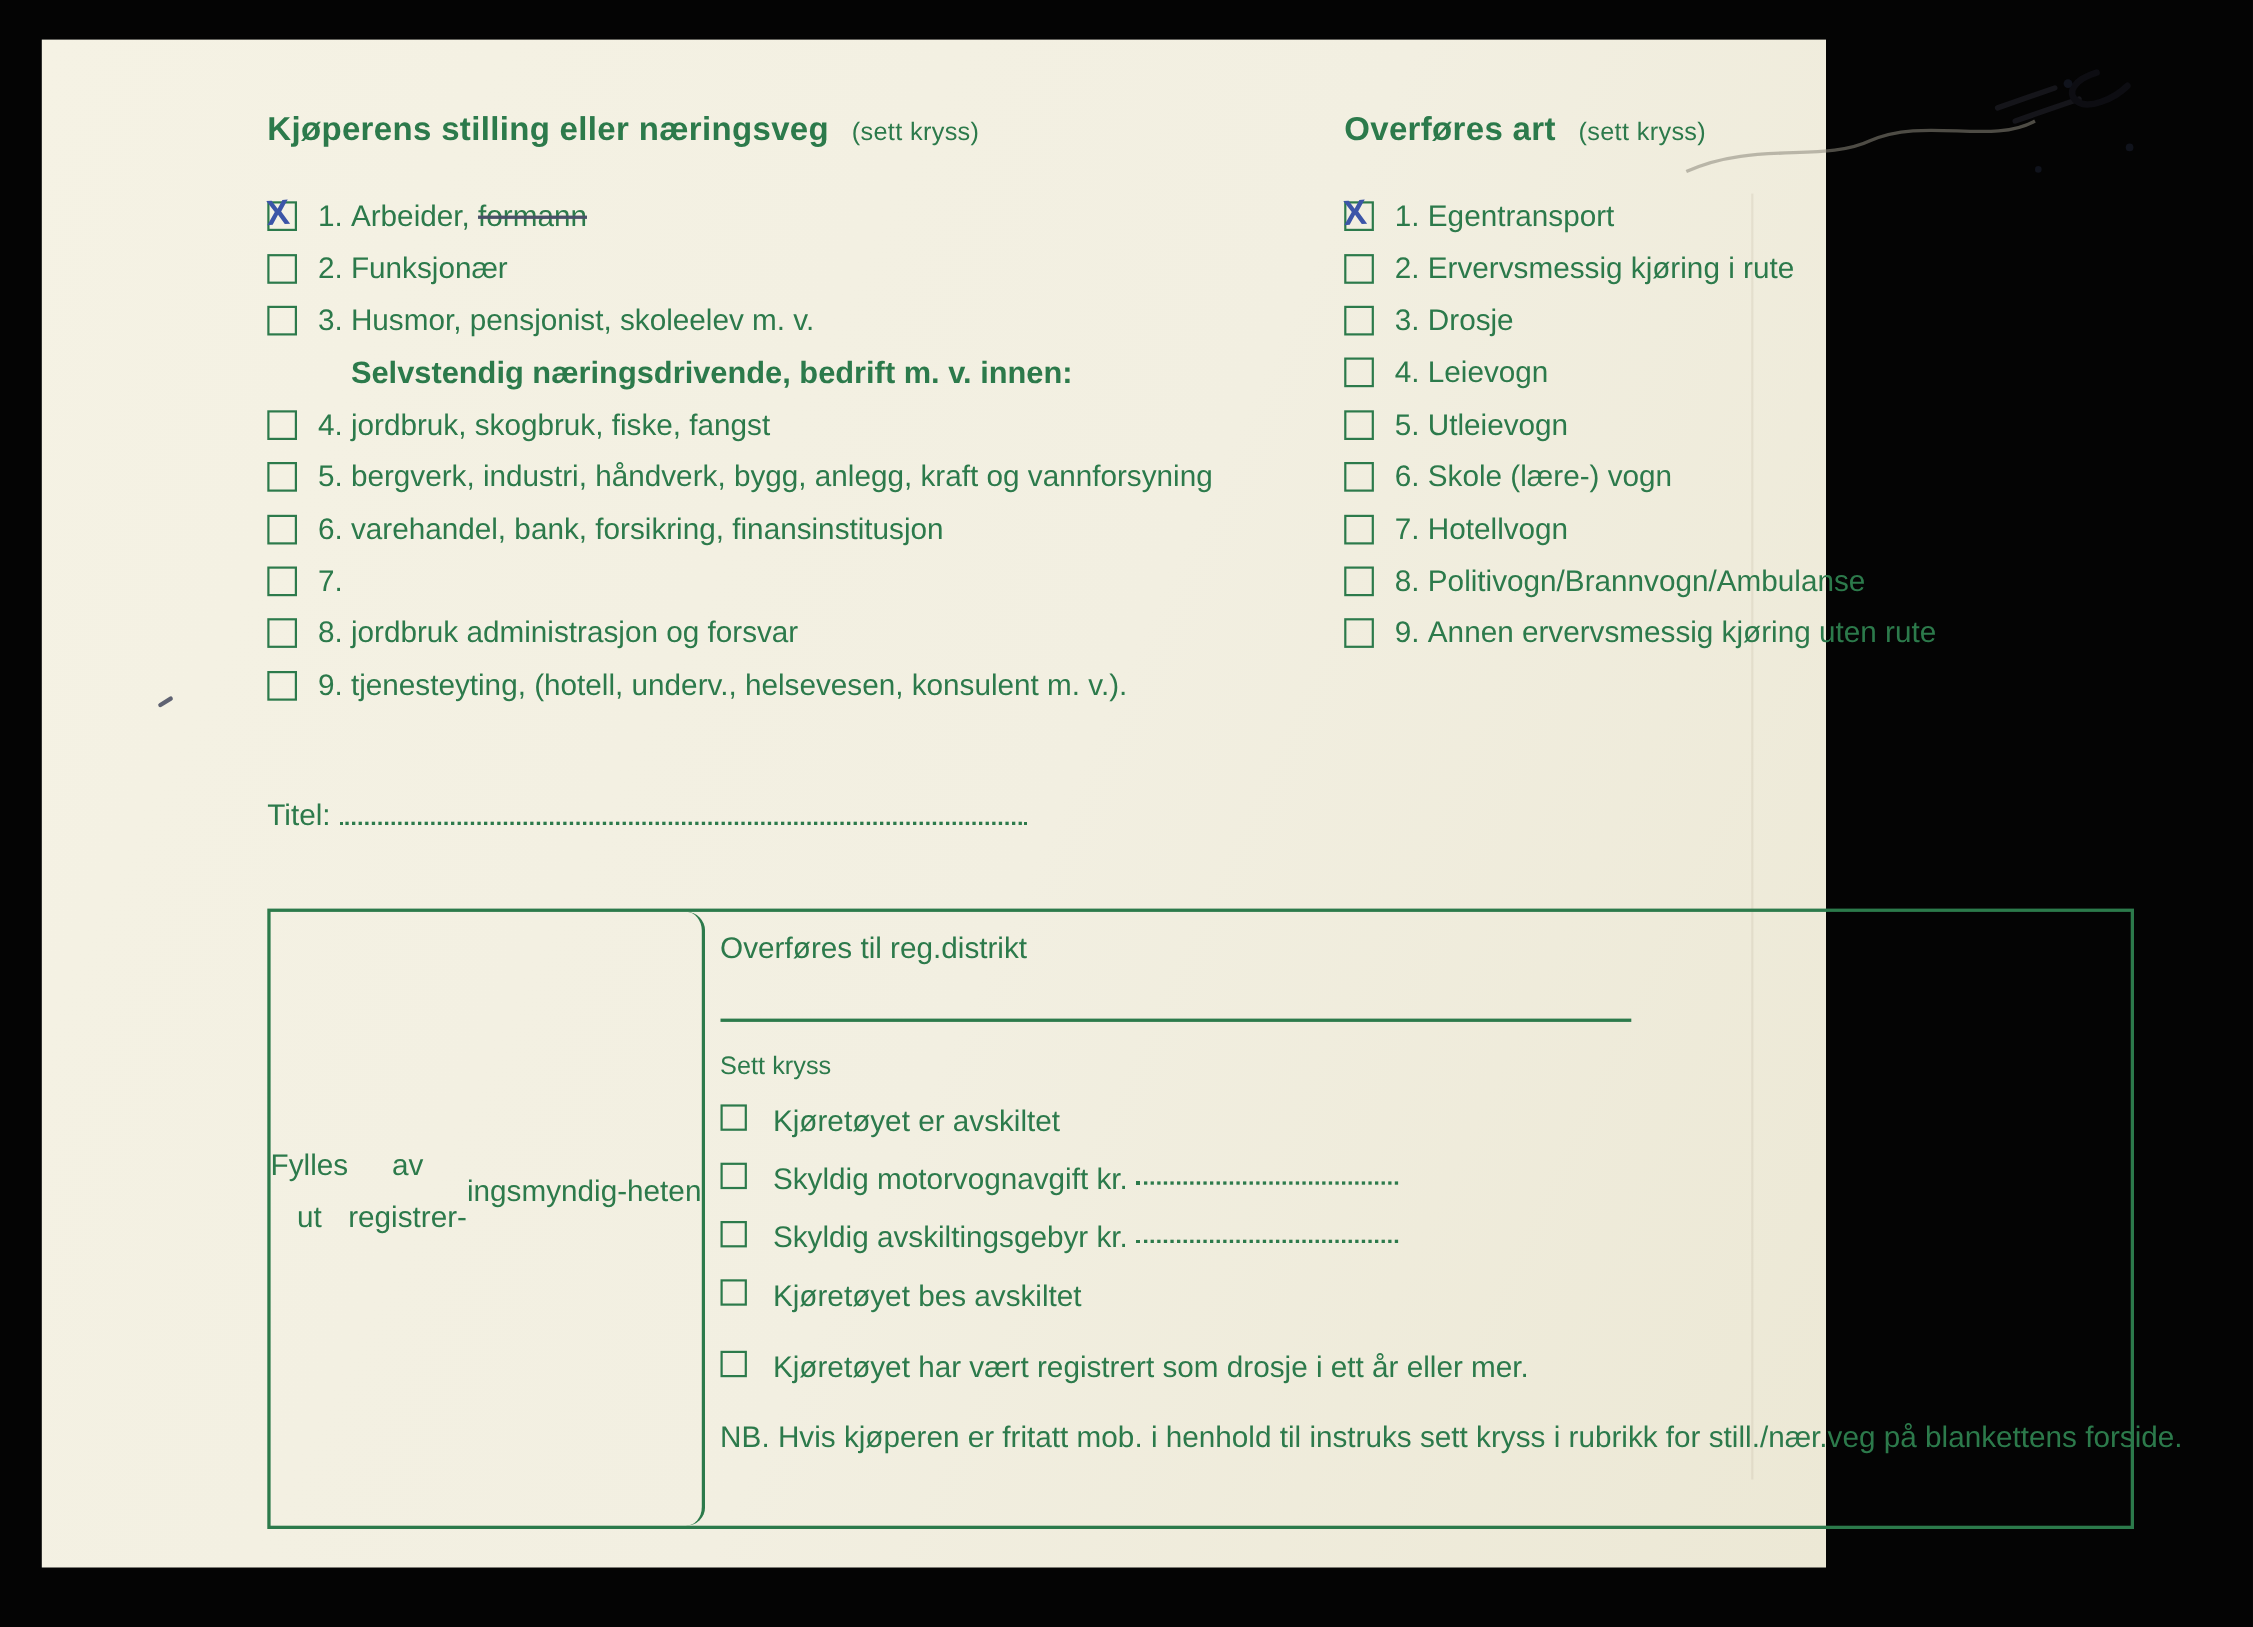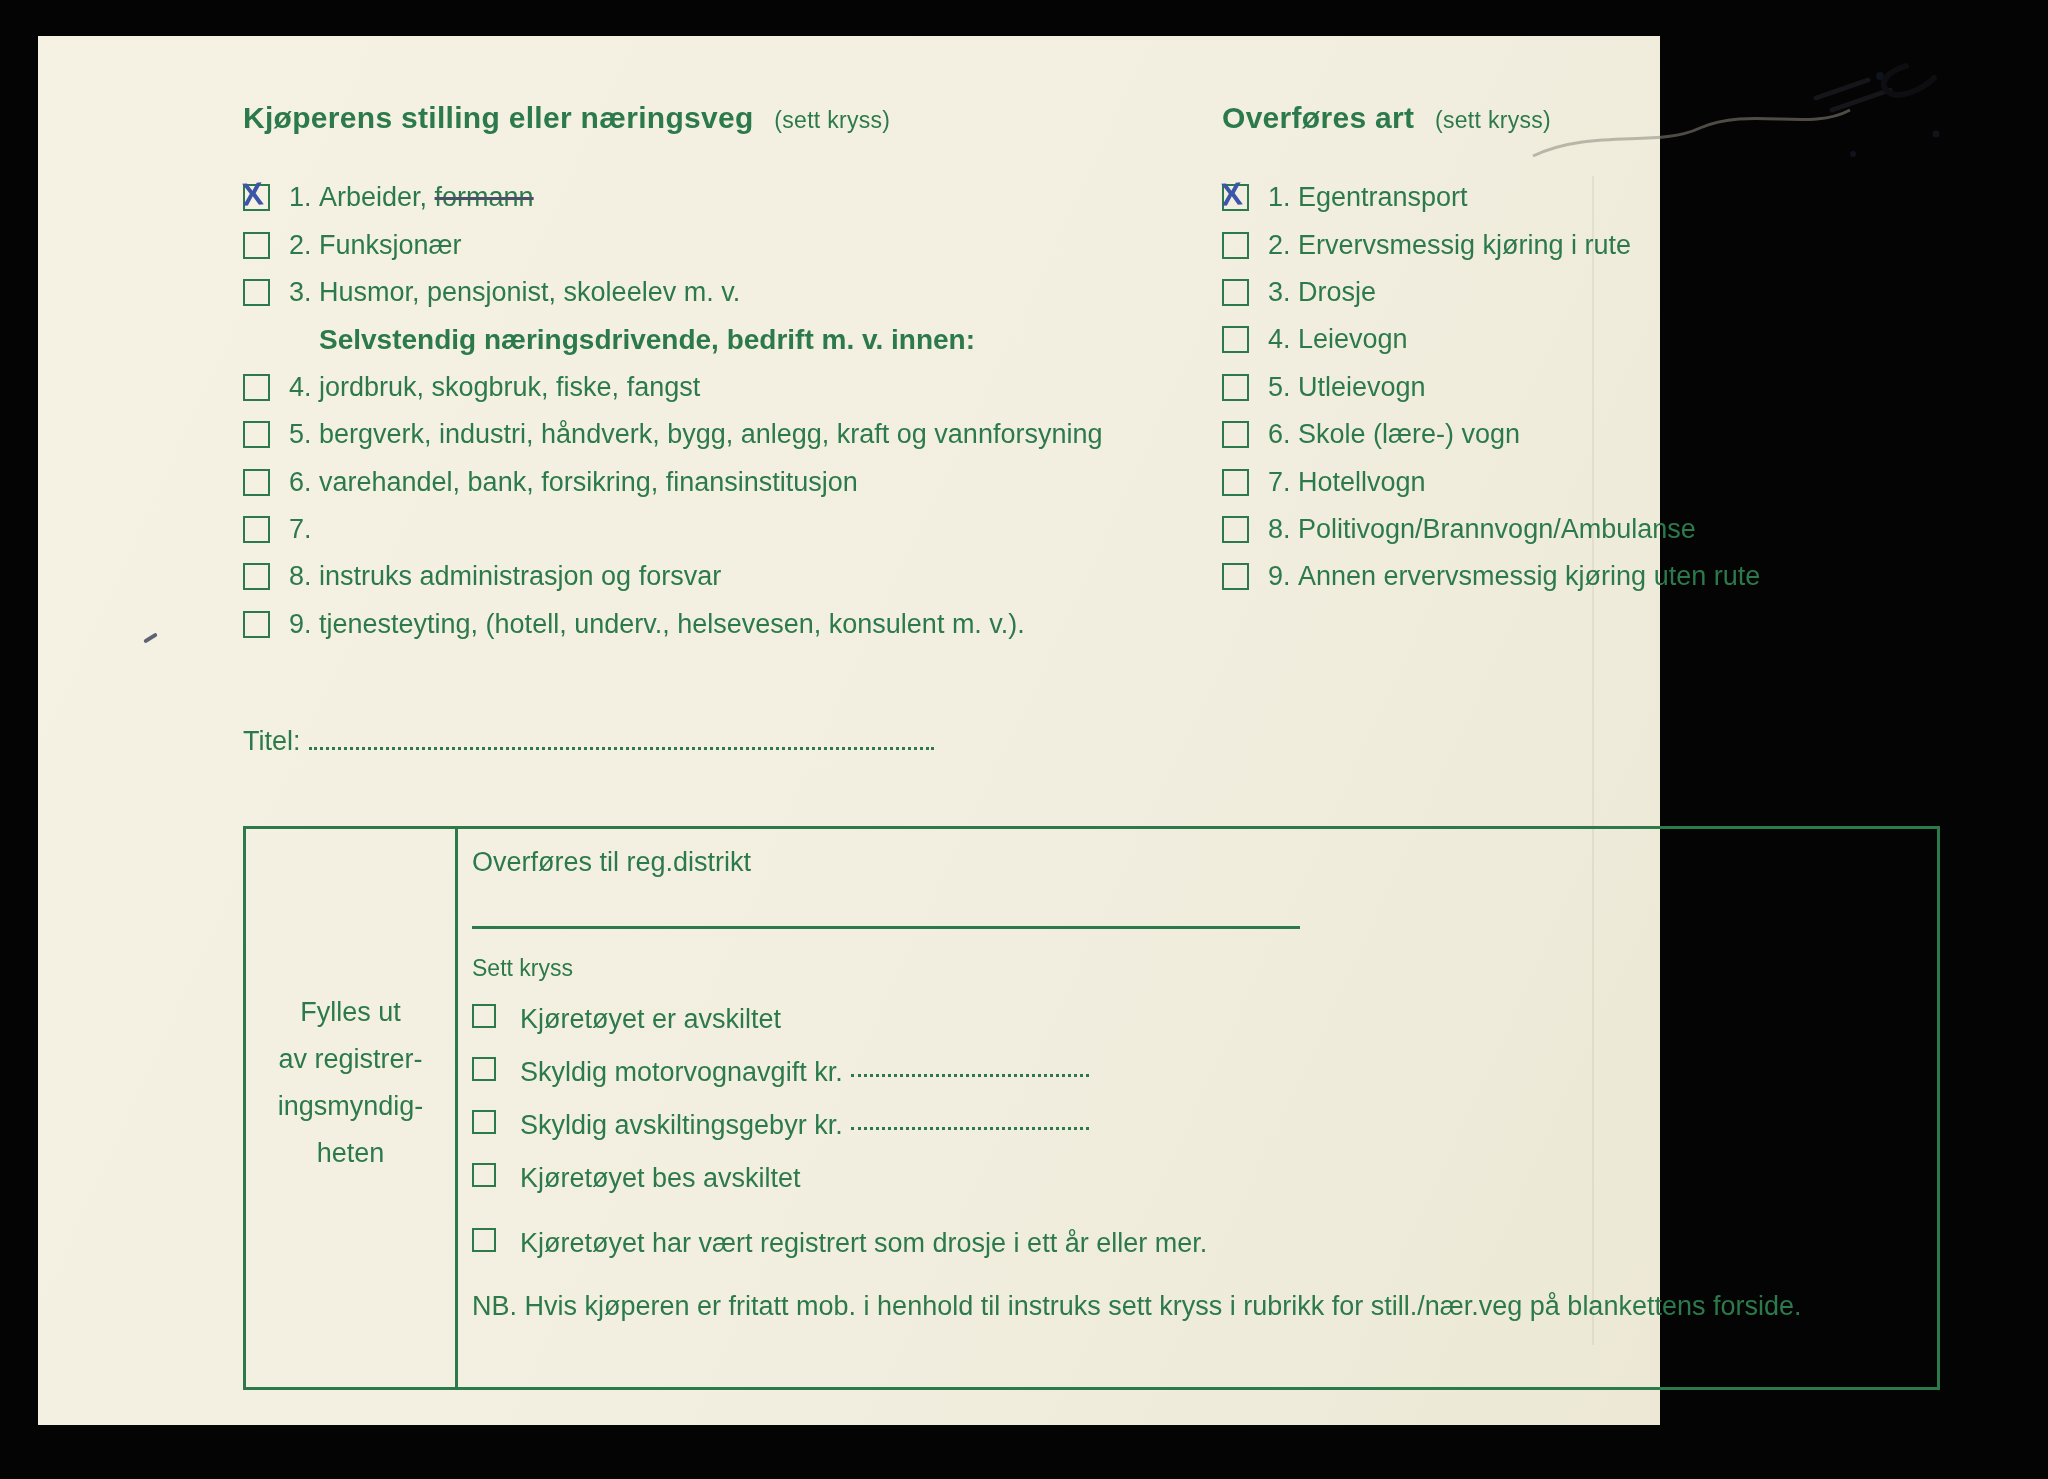--- a/index.html
+++ b/index.html
@@ -94,27 +94,28 @@
     position: absolute;
     left: 205px; top: 790px;
     width: 1697px; height: 564px;
     border: 3px solid #2c7a4b;
     display: flex;
   }
   .side {
     flex: 0 0 212px;
     border-right: 3px solid #2c7a4b;
     display: flex;
-    flex-direction: column;
+    flex-direction: row;
     justify-content: center;
     align-items: center;
     text-align: center;
     font-size: 27px;
     line-height: 47px;
     padding-bottom: 50px;
+    border-radius: 17px;
   }
   .main { flex: 1; padding: 14px 20px 0 14px; font-size: 27px; }
   .transfer { margin-top: 4px; white-space: nowrap; }
   .hline { width: 828px; height: 3px; background: #2c7a4b; margin-top: 48px; }
   .settk { font-size: 23px; margin-top: 26px; }
   .arow { display: flex; align-items: flex-start; margin-top: 22px; white-space: nowrap; }
   .arow.spaced { margin-top: 34px; }
   .cb2 {
     flex: 0 0 auto;
     width: 24px; height: 24px;
@@ -206,21 +207,21 @@
         </div>
 
         <div class="row">
           <span class="cb"></span>
           <span class="num">7.</span>
         </div>
 
         <div class="row">
           <span class="cb"></span>
           <span class="num">8.</span>
-          <span class="lbl">instruks administrasjon og forsvar</span>
+          <span class="lbl">jordbruk administrasjon og forsvar</span>
         </div>
 
         <div class="row">
           <span class="cb"></span>
           <span class="num">9.</span>
           <span class="lbl">tjenesteyting, (hotell, underv., helsevesen, konsulent m. v.).</span>
         </div>
 
       </div>
     </div>

